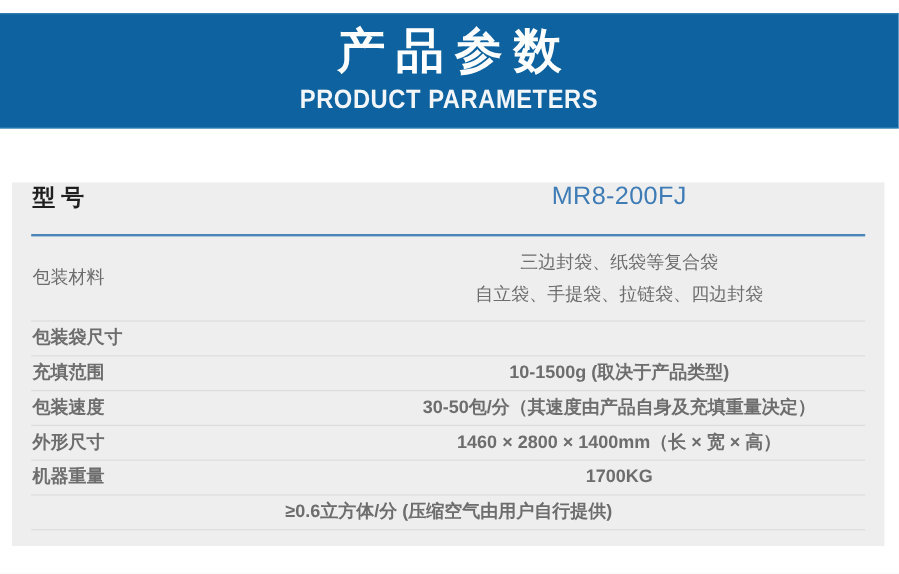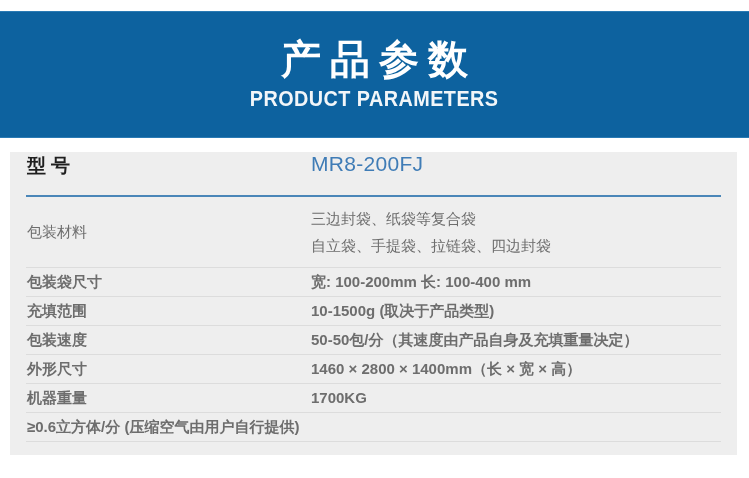--- a/index.html
+++ b/index.html
@@ -20,21 +20,21 @@
     height: 478px;
     background: #ffffff;
   }
 
   
   .banner {
     position: absolute;
     left: 0;
     top: 11px;
     width: 749px;
-    height: 127px;
+    height: 96px;
     background: #0d629f;
     box-sizing: border-box;
     border-top: 1px solid #2a7ab4;
     border-bottom: 1px solid #2a7ab4;
     display: flex;
     flex-direction: column;
     align-items: center;
     justify-content: center;
   }
   .banner-title {
@@ -105,20 +105,21 @@
     flex: 0 0 284px;
     color: #6d6d6d;
     font-size: 15px;
     line-height: 1.35;
   }
   .spec-value {
     flex: 1 1 auto;
     color: #6d6d6d;
     font-size: 15px;
     line-height: 1.45;
+    text-align: center;
   }
 
   .header-row .spec-label {
     color: #1f1f1f;
     font-size: 19px;
     font-weight: bold;
     letter-spacing: 5px;
   }
   .header-row .spec-value {
     color: #3f7cb6;
@@ -155,31 +156,30 @@
       <div class="spec-row tall-row">
         <div class="spec-label">包装材料</div>
         <div class="spec-value">
           <span class="value-line">三边封袋、纸袋等复合袋</span>
           <span class="value-line">自立袋、手提袋、拉链袋、四边封袋</span>
         </div>
       </div>
 
       <div class="spec-row normal-row">
         <div class="spec-label">包装袋尺寸</div>
-        <div class="spec-value">宽: 100-200mm  长: 100-400 mm</div>
       </div>
 
       <div class="spec-row normal-row">
         <div class="spec-label">充填范围</div>
         <div class="spec-value">10-1500g (取决于产品类型)</div>
       </div>
 
       <div class="spec-row normal-row">
         <div class="spec-label">包装速度</div>
-        <div class="spec-value">50-50包/分（其速度由产品自身及充填重量决定）</div>
+        <div class="spec-value">30-50包/分（其速度由产品自身及充填重量决定）</div>
       </div>
 
       <div class="spec-row normal-row">
         <div class="spec-label">外形尺寸</div>
         <div class="spec-value">1460 × 2800 × 1400mm（长 × 宽 × 高）</div>
       </div>
 
       <div class="spec-row normal-row">
         <div class="spec-label">机器重量</div>
         <div class="spec-value">1700KG</div>

